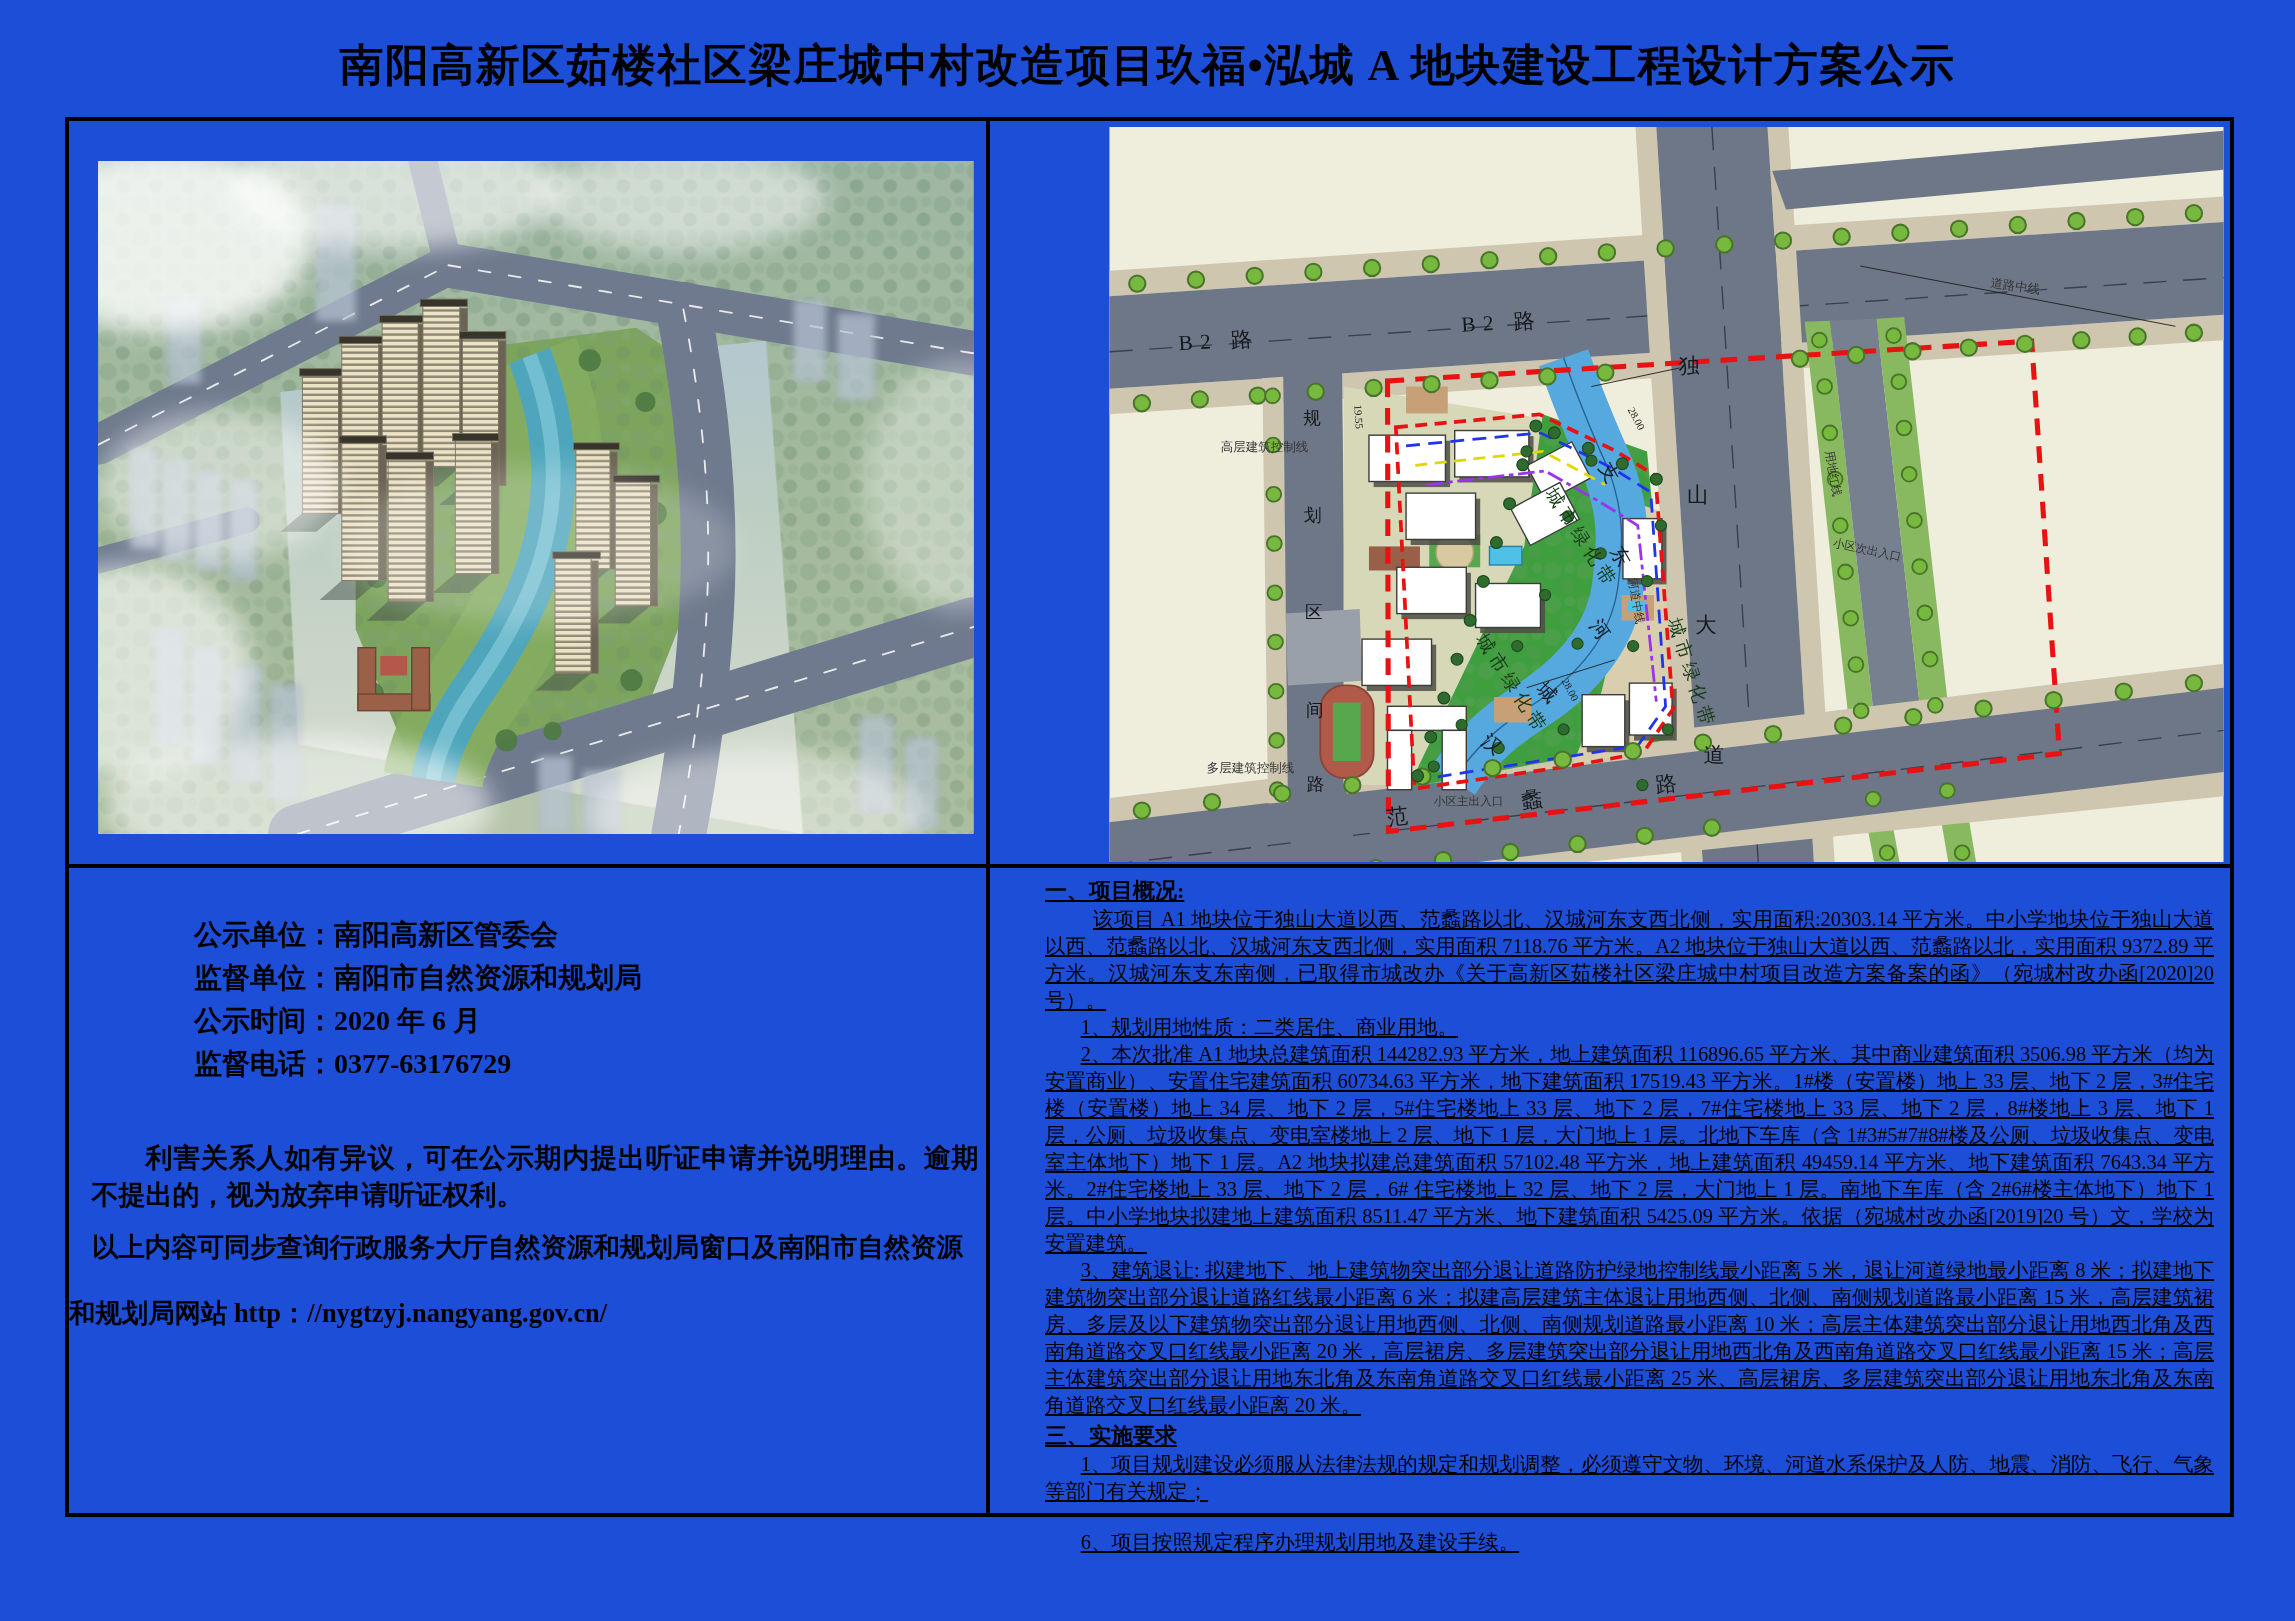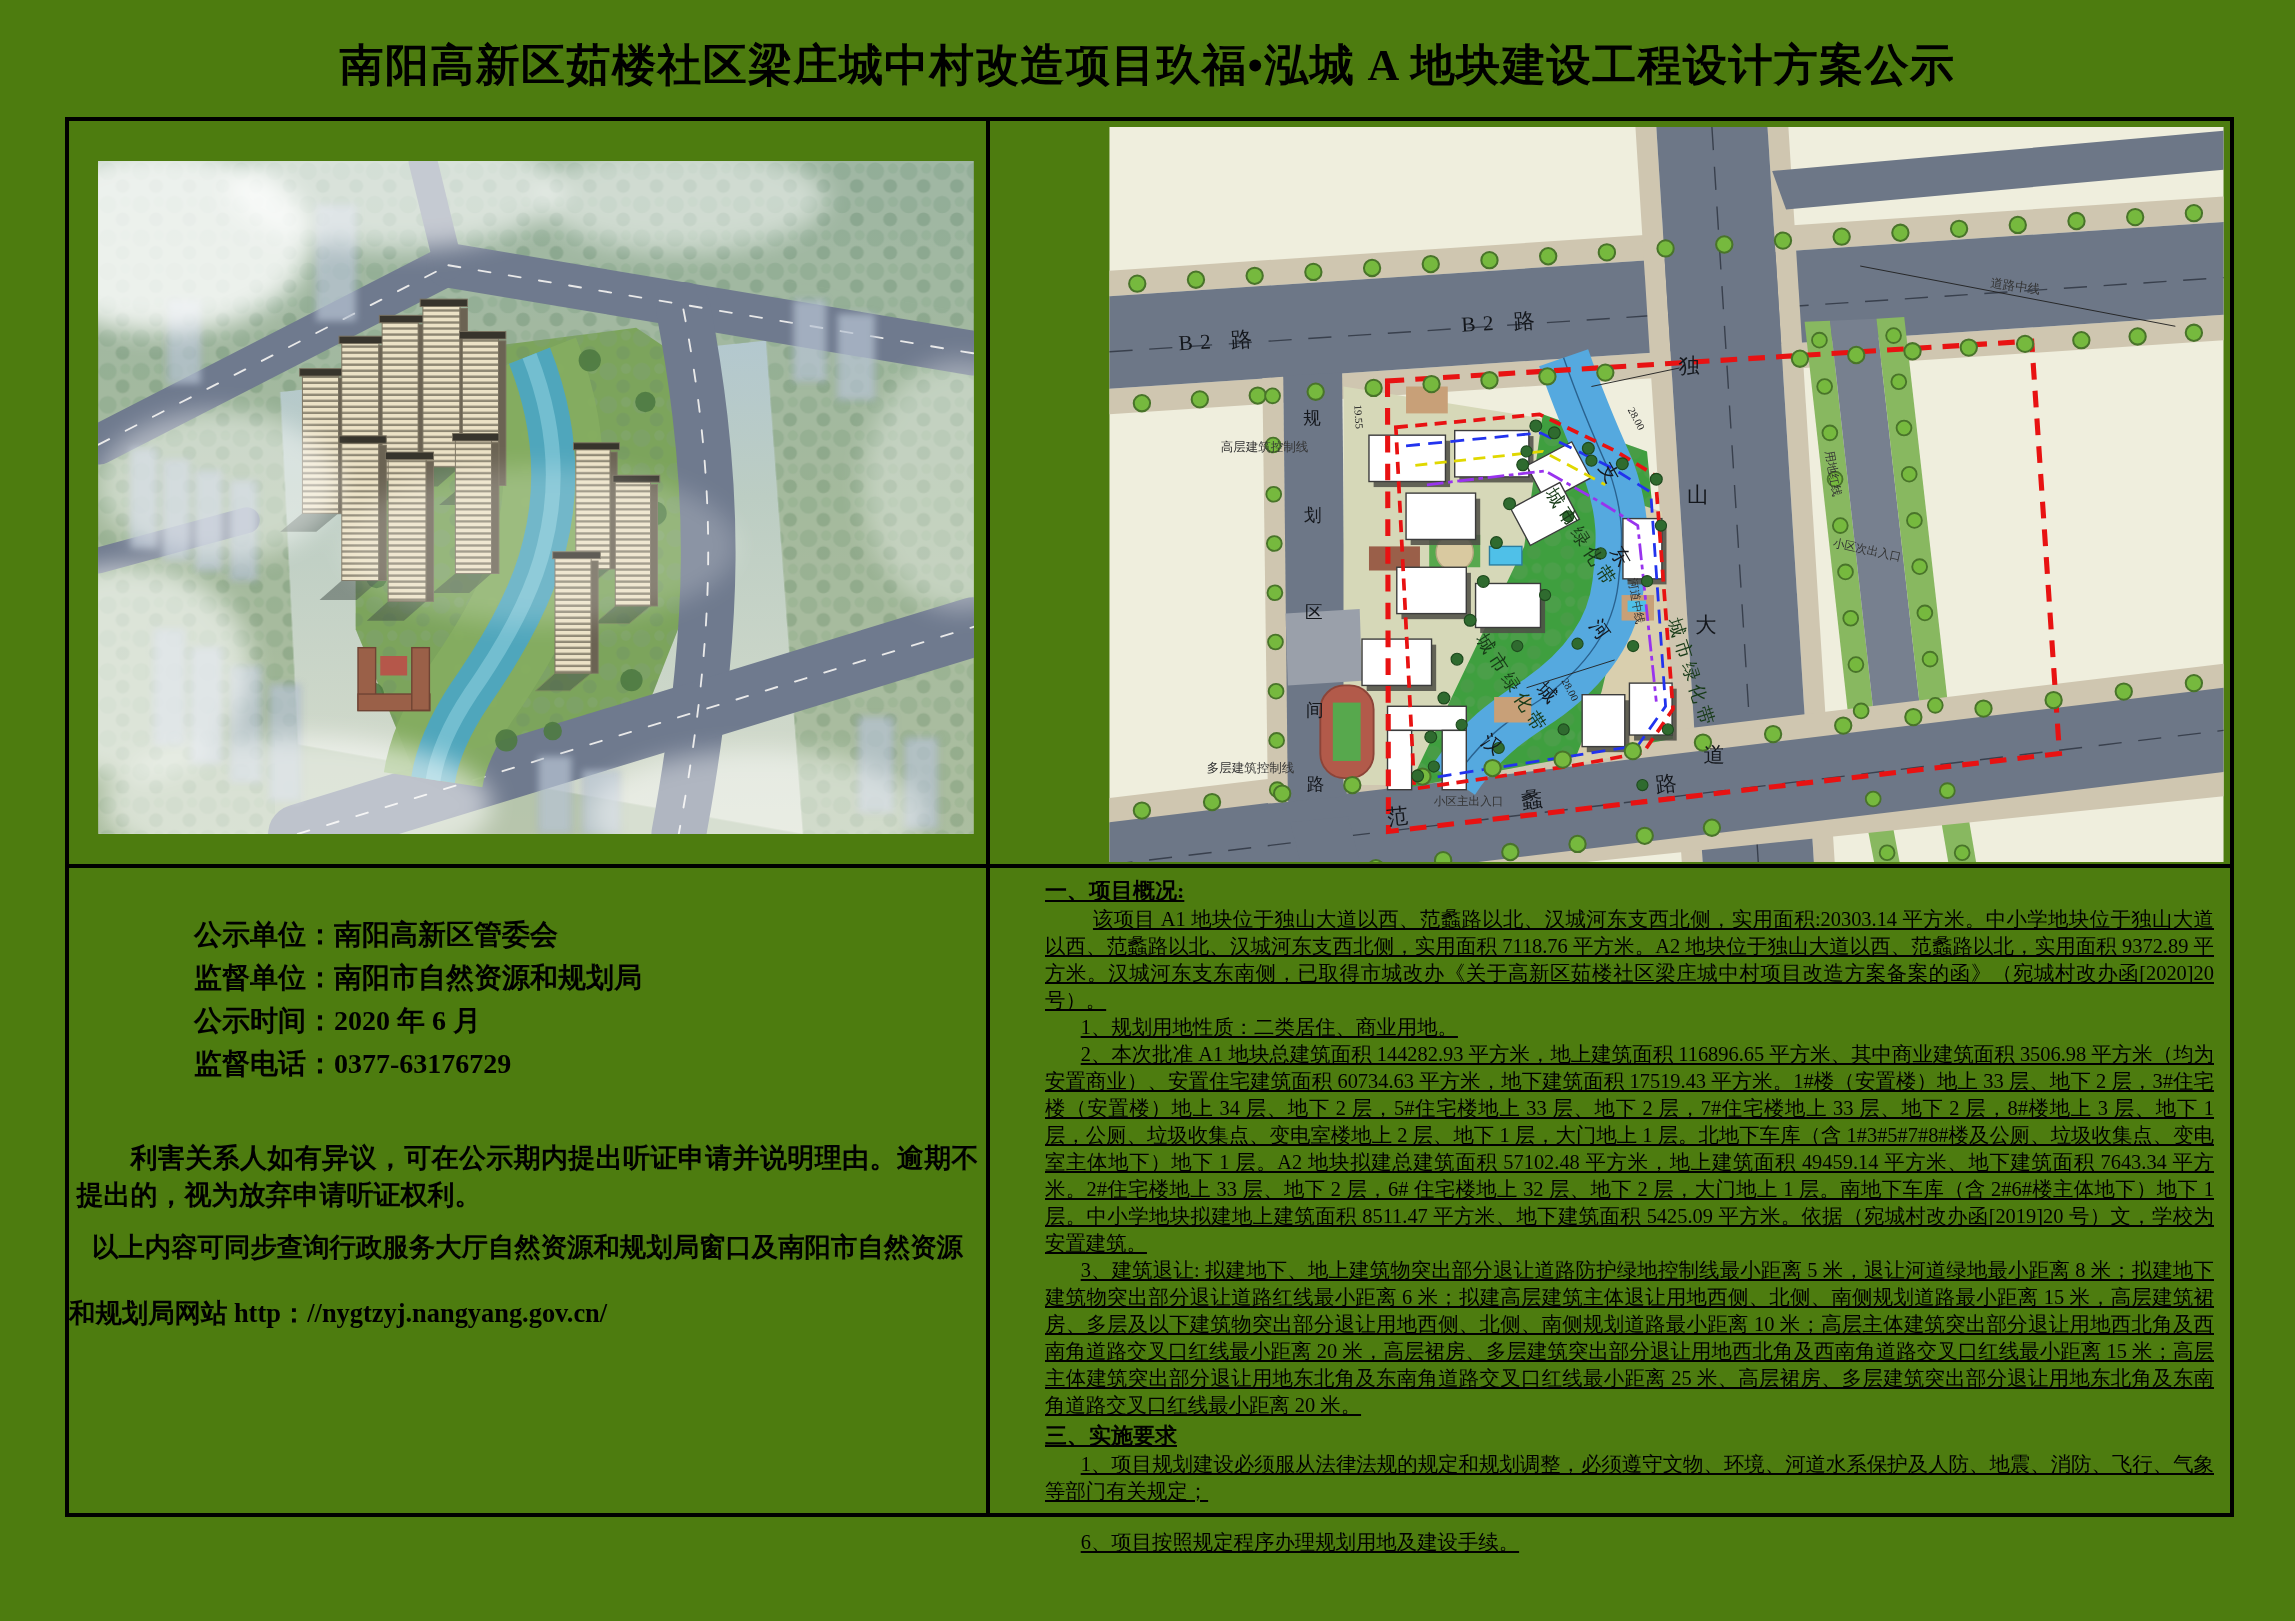--- a/index.html
+++ b/index.html
@@ -1,16 +1,16 @@
 <!DOCTYPE html>
 <html style="font-size:7.4px"><head>
 <meta charset="utf-8">
 <style>
   html,body{margin:0;padding:0;background:#ffffff;}
-  #page{position:relative;width:2295px;height:1621px;background:#4d7c0f;overflow:hidden;
+  #page{position:relative;width:2295px;height:1621px;background:#1d4ed8;overflow:hidden;
         font-family:"Liberation Serif","DejaVu Serif",serif;color:#000;}
   .page-title{position:absolute;left:0;top:36px;width:100%;text-align:center;
         font-size:44px;font-weight:700;letter-spacing:1.4px;}
   .board{position:absolute;left:65px;top:117px;width:2169px;height:1400px;
         border:4.2px solid #000;box-sizing:border-box;}
   .vdiv{position:absolute;left:917px;top:0;bottom:0;width:4.2px;background:#000;}
   .hdiv{position:absolute;left:0;right:0;top:743px;height:4.2px;background:#000;}
   .cell{position:absolute;}
   .cell-render{left:0;top:0;width:917px;height:743px;}
   .cell-plan{left:921px;top:0;right:0;height:743px;}
@@ -19,21 +19,21 @@
   .render-wrap{position:absolute;left:29px;top:40px;width:876px;height:673px;}
   .plan-wrap{position:absolute;left:119px;top:5.6px;width:1115px;height:735px;}
   svg{display:block;}
 
   
   .fields{margin:45px 0 0 125px;}
   .field{font-size:28px;line-height:43px;white-space:nowrap;}
   .field .flabel{font-family:"Liberation Sans","DejaVu Sans",sans-serif;font-weight:700;}
   .field .fvalue{font-weight:700;}
   .notice1{margin-top:55px;padding:0 7.4px;font-size:27px;line-height:37px;
-           text-align:justify;text-indent:2em;font-weight:700;}
+           text-align:justify;text-indent:2em;font-weight:700;margin-left:15px;}
   .notice2{margin-top:16px;text-align:center;font-size:26.4px;font-weight:700;}
   .notice3{margin-top:31px;font-size:26.4px;font-weight:700;}
 
   
   .sec-h{font-size:22px;font-weight:700;line-height:29px;margin:1.9px 0 0.9px 0;}
   .para{font-size:20.4px;line-height:27px;text-align:justify;margin:0;}
   .ind1{text-indent:2.35em;}
   .ind2{text-indent:1.75em;}
   .gap-top{margin-top:24px;}
 </style>

